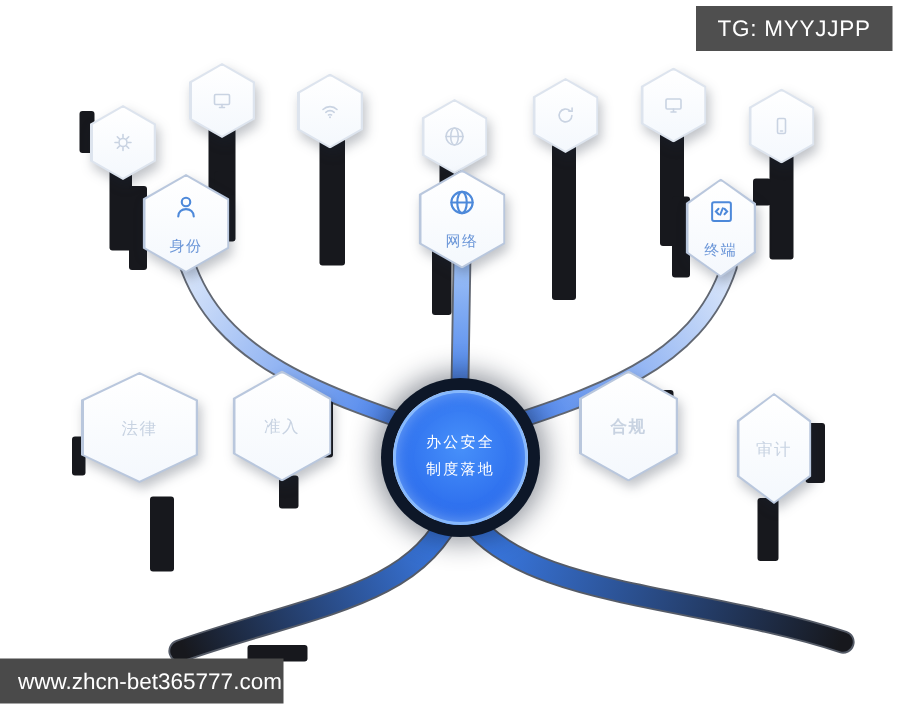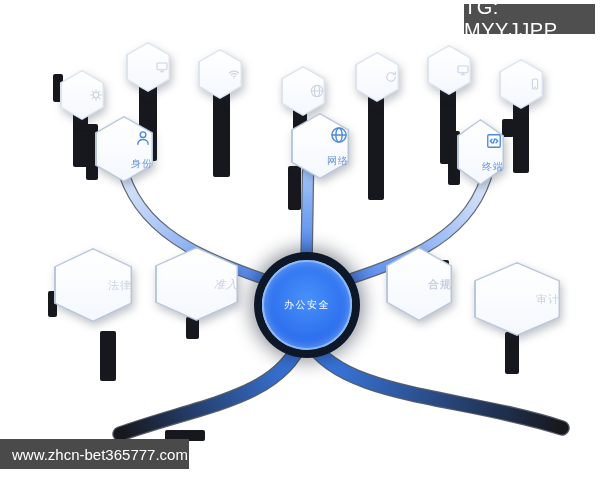--- a/index.html
+++ b/index.html
@@ -18,41 +18,41 @@
 
   
   .hex{position:absolute;z-index:3;filter:drop-shadow(2px 4px 4px rgba(25,35,55,.28));}
   .hex .hb{position:absolute;inset:0;
     clip-path:polygon(50% 0,100% 25%,100% 75%,50% 100%,0 75%,0 25%);
     background:var(--c-hex-border,#b9c7dd);}
   .hex .hf{position:absolute;inset:1.5px;
     clip-path:polygon(50% 0,100% 25%,100% 75%,50% 100%,0 75%,0 25%);
     background:linear-gradient(180deg,#ffffff 0%,#f4f8fd 100%);}
   .hex .hc{position:absolute;inset:0;display:flex;flex-direction:column;
-    align-items:flex-end;justify-content:center;gap:9px;}
+    align-items:center;justify-content:center;gap:9px;}
   .hex.small .hb{background:#dde4ee;}
   .hex .icon{display:block;color:var(--c-node-icon,#4d89da);}
   .hex.small .icon{color:var(--c-faint,#c9d3e2);}
   .main-label{font-size:10px;color:var(--c-node-label,#6b96d8);letter-spacing:1px;}
   .lower-label{font-size:11px;color:#bcc9db;opacity:.8;letter-spacing:1px;}
 
   
   .center-node{position:absolute;left:262px;top:260px;width:86px;height:86px;
     border-radius:50%;z-index:4;
     background:radial-gradient(circle at 50% 42%,#4790fa 0%,#2e70ee 62%,#2a66e2 100%);
     border:2px solid rgba(150,198,255,.85);
     box-shadow:0 0 0 8px var(--c-center-ring,#0d1728),
                0 0 18px 12px rgba(13,23,40,.45),
                inset 0 0 10px rgba(170,210,255,.55);
     display:flex;flex-direction:column;align-items:center;justify-content:center;
     color:#ffffff;font-size:10px;letter-spacing:1.5px;line-height:1.8;}
 
   
   .tg-badge{position:absolute;left:464px;top:4px;width:131px;height:30px;z-index:6;
-    background:var(--c-badge-bg,#4f4f4f);color:#ffffff;font-size:20px;
+    background:var(--c-badge-bg,#4f4f4f);color:#ffffff;font-size:15px;
     display:flex;align-items:center;justify-content:center;letter-spacing:.5px;}
   .watermark{position:absolute;left:0px;top:439px;width:189px;height:30px;z-index:6;
     background:var(--c-watermark-bg,#4a4a4a);color:#ffffff;font-size:15px;
     display:flex;align-items:center;padding-left:12px;box-sizing:border-box;}
 </style>
 </head>
 <body>
 
 <div class="stage">
 
@@ -195,21 +195,21 @@
     <div class="hb"></div>
       <div class="hf"></div>
     <div class="hc">
       <svg class="icon" width="20" height="20" viewBox="0 0 24 24" fill="none" stroke="currentColor" stroke-width="1.7" stroke-linecap="round">
           <circle cx="12" cy="8" r="3.4"></circle>
           <path d="M5.8 19.5c0-3.6 2.8-5.8 6.2-5.8s6.2 2.2 6.2 5.8"></path>
         </svg>
       <span class="main-label">身份</span>
     </div>
   </div>
-  <div class="hex main" style="left:279px;top:113px;width:58px;height:66px;margin-left:12px;">
+  <div class="hex main" style="left:279px;top:113px;width:58px;height:66px;">
     <div class="hb"></div>
       <div class="hf"></div>
     <div class="hc">
       <svg class="icon" width="20" height="20" viewBox="0 0 24 24" fill="none" stroke="currentColor" stroke-width="1.7" stroke-linecap="round">
           <circle cx="12" cy="12" r="8.5"></circle>
           <ellipse cx="12" cy="12" rx="3.8" ry="8.5"></ellipse>
           <path d="M3.5 12h17"></path>
         </svg>
       <span class="main-label">网络</span>
     </div>
@@ -226,44 +226,45 @@
     </div>
   </div>
 
   <div class="hex lower" style="left:54px;top:248px;width:78px;height:74px;">
     <div class="hb"></div>
       <div class="hf"></div>
     <div class="hc">
         <span class="lower-label">法律</span>
       </div>
   </div>
-  <div class="hex lower" style="left:155px;top:247px;width:83px;height:74px;font-style:italic;">
+  <div class="hex lower" style="left:155px;top:247px;width:66px;height:74px;">
     <div class="hb"></div>
       <div class="hf"></div>
     <div class="hc">
         <span class="lower-label">准入</span>
       </div>
   </div>
   <div class="hex lower" style="left:386px;top:247px;width:66px;height:74px;font-weight:bold;">
     <div class="hb"></div>
       <div class="hf"></div>
     <div class="hc">
         <span class="lower-label">合规</span>
       </div>
   </div>
-  <div class="hex lower" style="left:474px;top:262px;width:86px;height:74px;">
+  <div class="hex lower" style="left:491px;top:262px;width:50px;height:74px;">
     <div class="hb"></div>
       <div class="hf"></div>
     <div class="hc">
         <span class="lower-label">审计</span>
       </div>
   </div>
 
   <div class="center-node">
     <span>办公安全</span>
+    <span>制度落地</span>
   </div>
 
   <div class="tg-badge">
     <span>TG: MYYJJPP</span>
   </div>
   <div class="watermark">
     <span>www.zhcn-bet365777.com</span>
   </div>
 
 </div>

